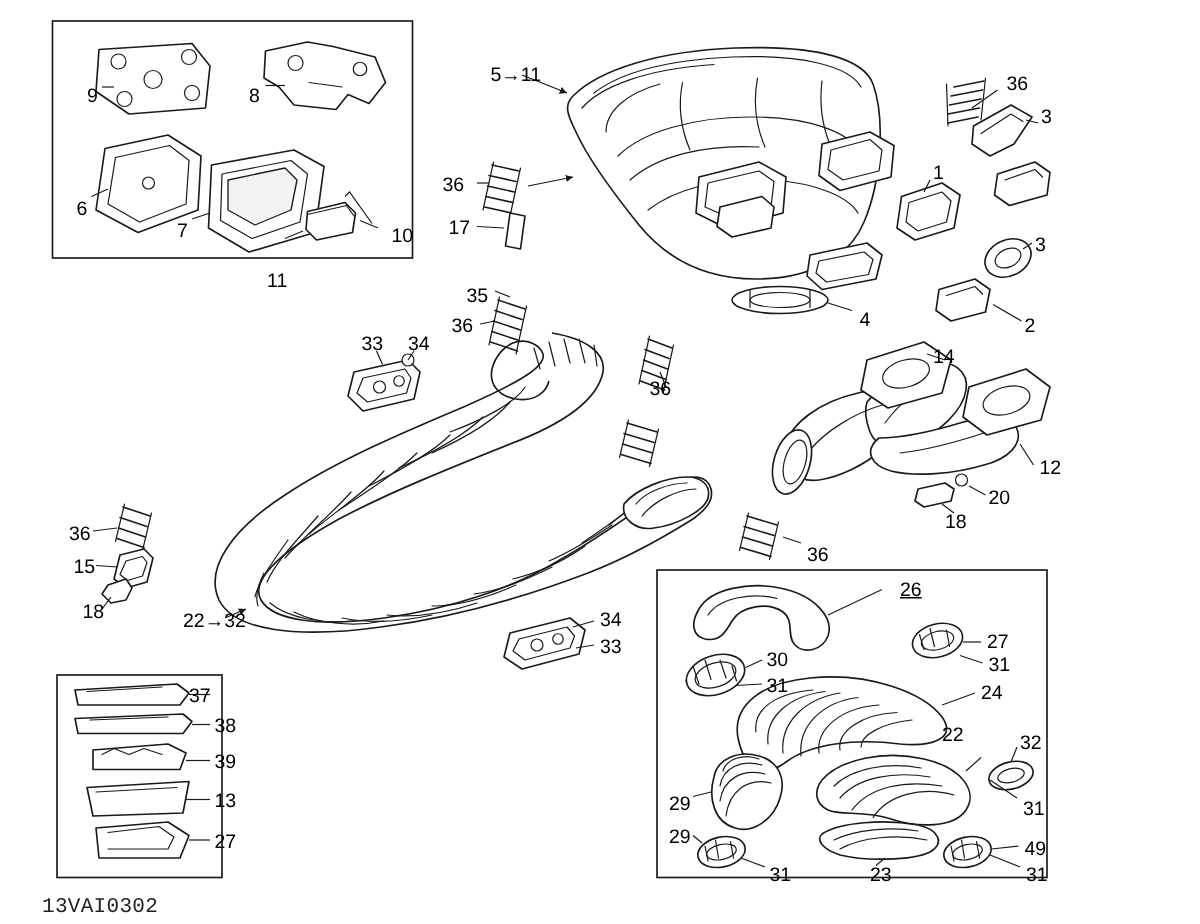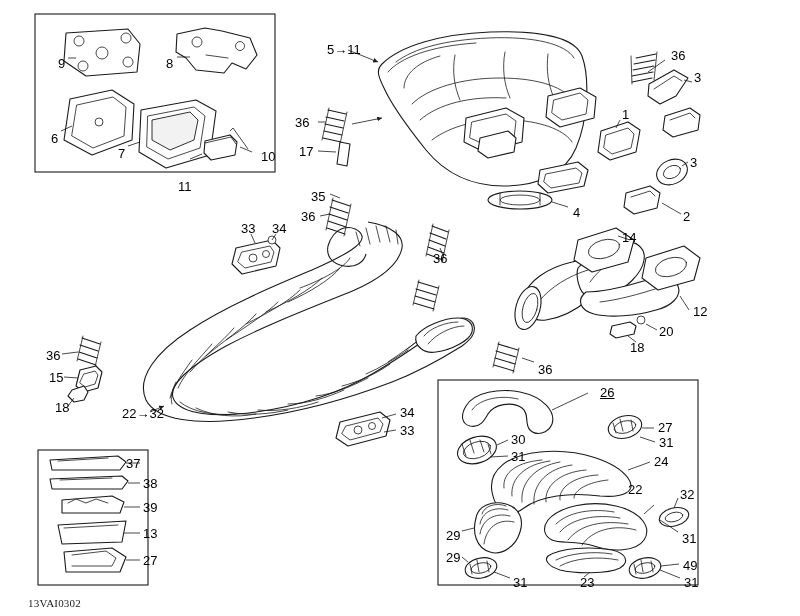--- a/index.html
+++ b/index.html
@@ -29,22 +29,22 @@
     font-family: "Liberation Sans", sans-serif;
     font-size: 13px;
     color: #000000;
     white-space: nowrap;
     line-height: 11px;
   }
   .partcode {
     position: absolute;
     left: 28px;
     top: 597px;
-    font-family: Liberation Serif, serif;
-    font-size: 11px;
+    font-family: Liberation Mono, monospace;
+    font-size: 14px;
     color: #222222;
     letter-spacing: 0.2px;
   }
 </style>
 </head>
 <body>
 
 <div id="page">
 
   <svg class="diagram" viewBox="0 0 800 616">

